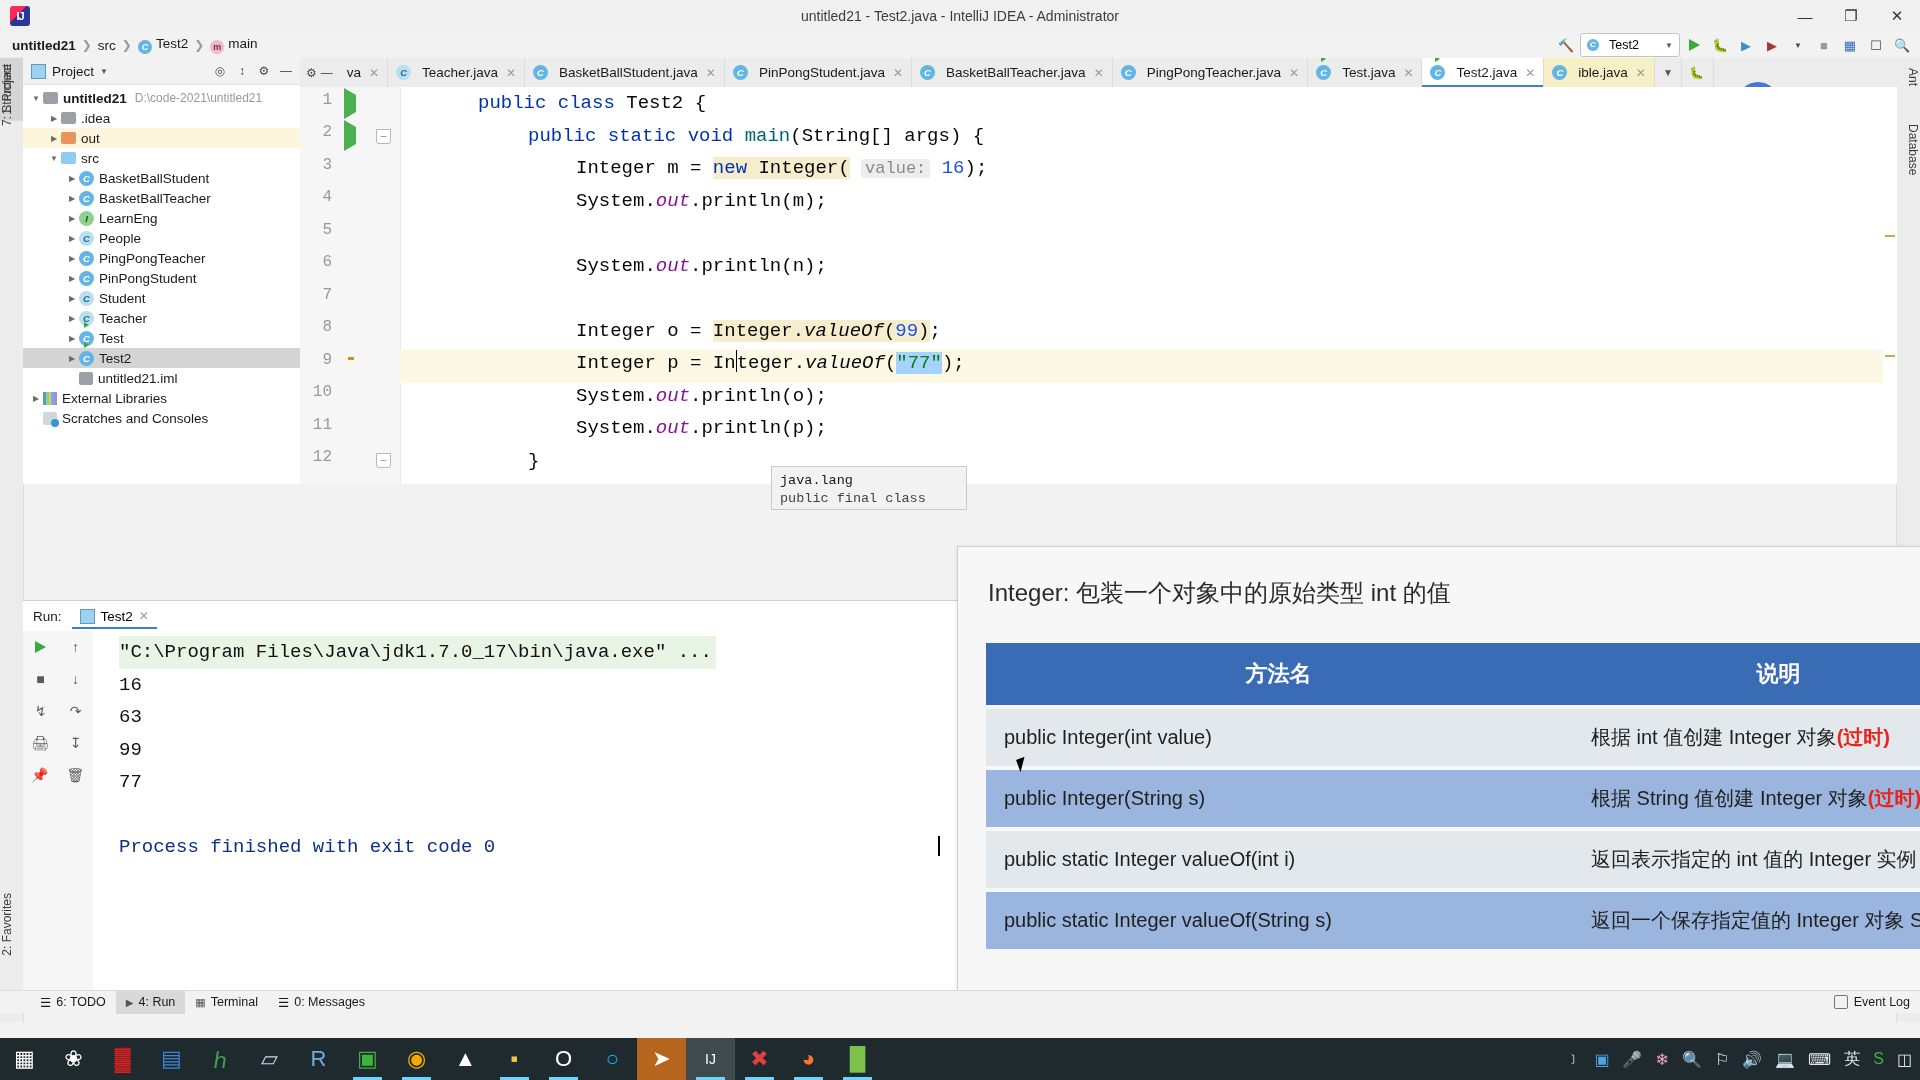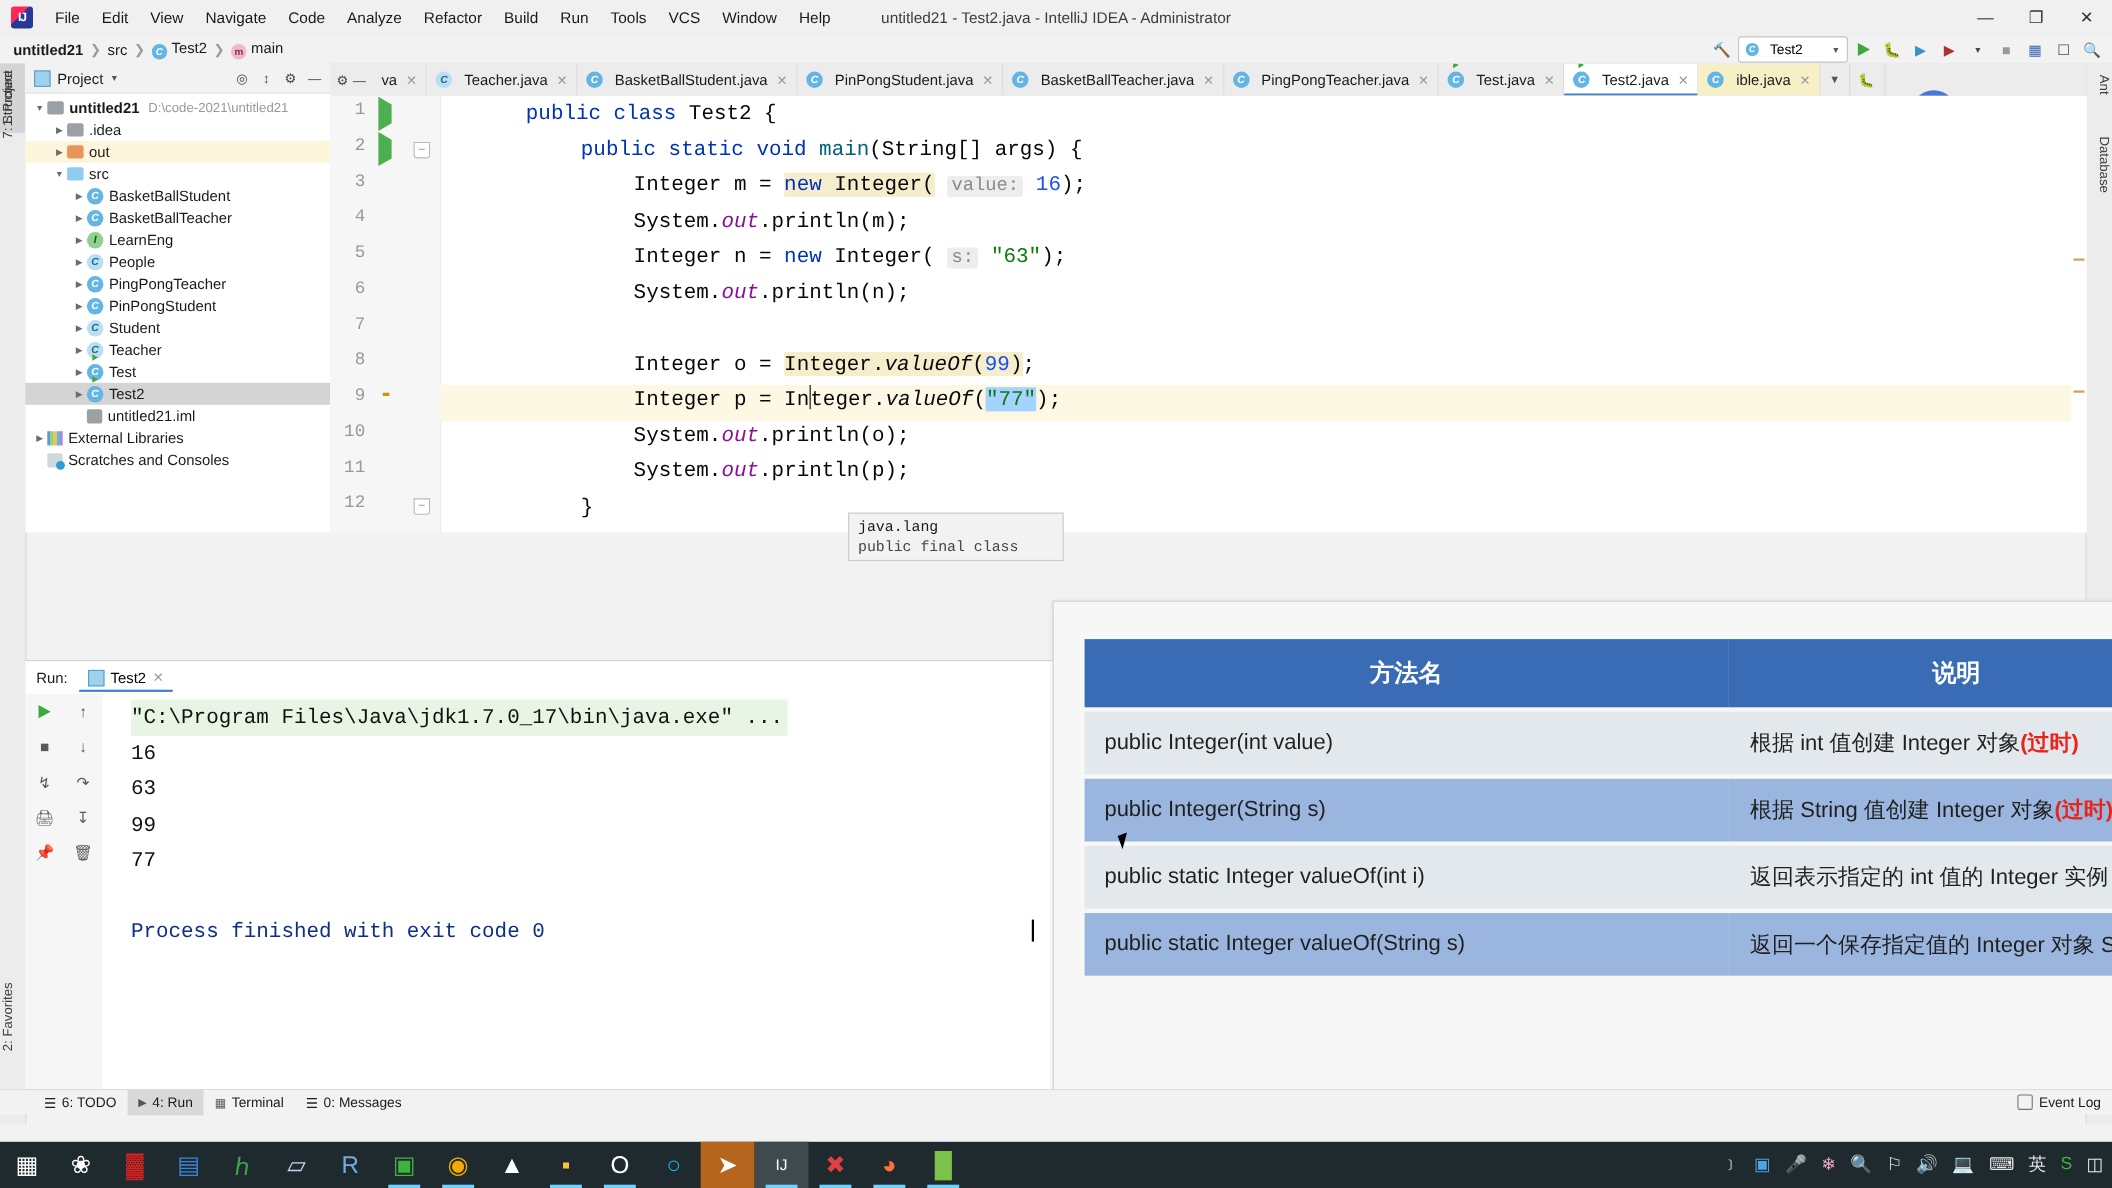--- a/index.html
+++ b/index.html
@@ -305,35 +305,20 @@
   }
 </style>
 </head>
 <body>
 
 <div id="root">
 
   <div class="titlebar">
     <div class="ij-logo">IJ</div>
     <div class="win-title">untitled21 - Test2.java - IntelliJ IDEA - Administrator</div>
-    <div class="menubar">
-      <div class="menu-item">File</div>
-      <div class="menu-item">Edit</div>
-      <div class="menu-item">View</div>
-      <div class="menu-item">Navigate</div>
-      <div class="menu-item">Code</div>
-      <div class="menu-item">Analyze</div>
-      <div class="menu-item">Refactor</div>
-      <div class="menu-item">Build</div>
-      <div class="menu-item">Run</div>
-      <div class="menu-item">Tools</div>
-      <div class="menu-item">VCS</div>
-      <div class="menu-item">Window</div>
-      <div class="menu-item">Help</div>
-    </div>
     <div class="win-btns">
       <div class="win-btn">—</div>
       <div class="win-btn">❐</div>
       <div class="win-btn close">✕</div>
     </div>
   </div>
 
   <div class="navbar">
     <div class="crumbs">
       <span class="crumb bold">untitled21</span>
@@ -577,21 +562,20 @@
       <div class="fold round" style="top:366px;">–</div>
     </div>
 
     <div class="code">
       <div class="line-hl" style="top:263px;"></div>
 
       <div class="cline" style="top:0px;left:78px;"><span class="kw">public class</span> Test2 {</div>
       <div class="cline" style="top:32.5px;left:128px;"><span class="kw">public static void</span> <span class="mth">main</span>(String[] args) {</div>
       <div class="cline" style="top:65px;left:176px;">Integer m = <span class="hlbg"><span class="kw">new</span> Integer(</span> <span class="hint">value:</span> <span class="num">16</span>);</div>
       <div class="cline" style="top:97.5px;left:176px;">System.<span class="fld">out</span>.println(m);</div>
-      <div class="cline" style="top:130px;left:176px;">Integer n = <span class="kw">new</span> Integer( <span class="hint">s:</span> <span class="st">"63"</span>);</div>
       <div class="cline" style="top:162.5px;left:176px;">System.<span class="fld">out</span>.println(n);</div>
       <div class="cline" style="top:195px;left:176px;"></div>
       <div class="cline" style="top:227.5px;left:176px;text-align:right;">Integer o = <span class="hlbg">Integer.<span style="font-style:italic;">valueOf</span>(<span class="num">99</span>)</span>;</div>
       <div class="cline" style="top:260px;left:176px;">Integer p = In<span class="caret-i"></span>teger.<span style="font-style:italic;">valueOf</span>(<span class="sel-text st">"77"</span>);</div>
       <div class="cline" style="top:292.5px;left:176px;">System.<span class="fld">out</span>.println(o);</div>
       <div class="cline" style="top:325px;left:176px;">System.<span class="fld">out</span>.println(p);</div>
       <div class="cline" style="top:357.5px;left:128px;">}</div>
     </div>
 
     <div class="markers">
@@ -633,20 +617,21 @@
     <div class="console"><span class="cmdline">"C:\Program Files\Java\jdk1.7.0_17\bin\java.exe" ...</span>
 <span>16</span>
 <span>63</span>
 <span>99</span>
 <span>77</span>
 <span></span>
 <span style="color:#0c2f88;">Process finished with exit code 0</span></div>
   </div>
 
   <div class="overlay">
+    <div class="ov-title">Integer: 包装一个对象中的原始类型 int 的值</div>
     <table class="ov-table">
       <tbody>
           <tr>
         <th class="c1">方法名</th>
         <th class="c2">说明</th>
       </tr>
       <tr class="ov-row-a">
         <td>public Integer(int value)</td>
         <td class="c2"><span>根据 int 值创建 Integer 对象</span><span class="ov-red">(过时)</span></td>
       </tr>

